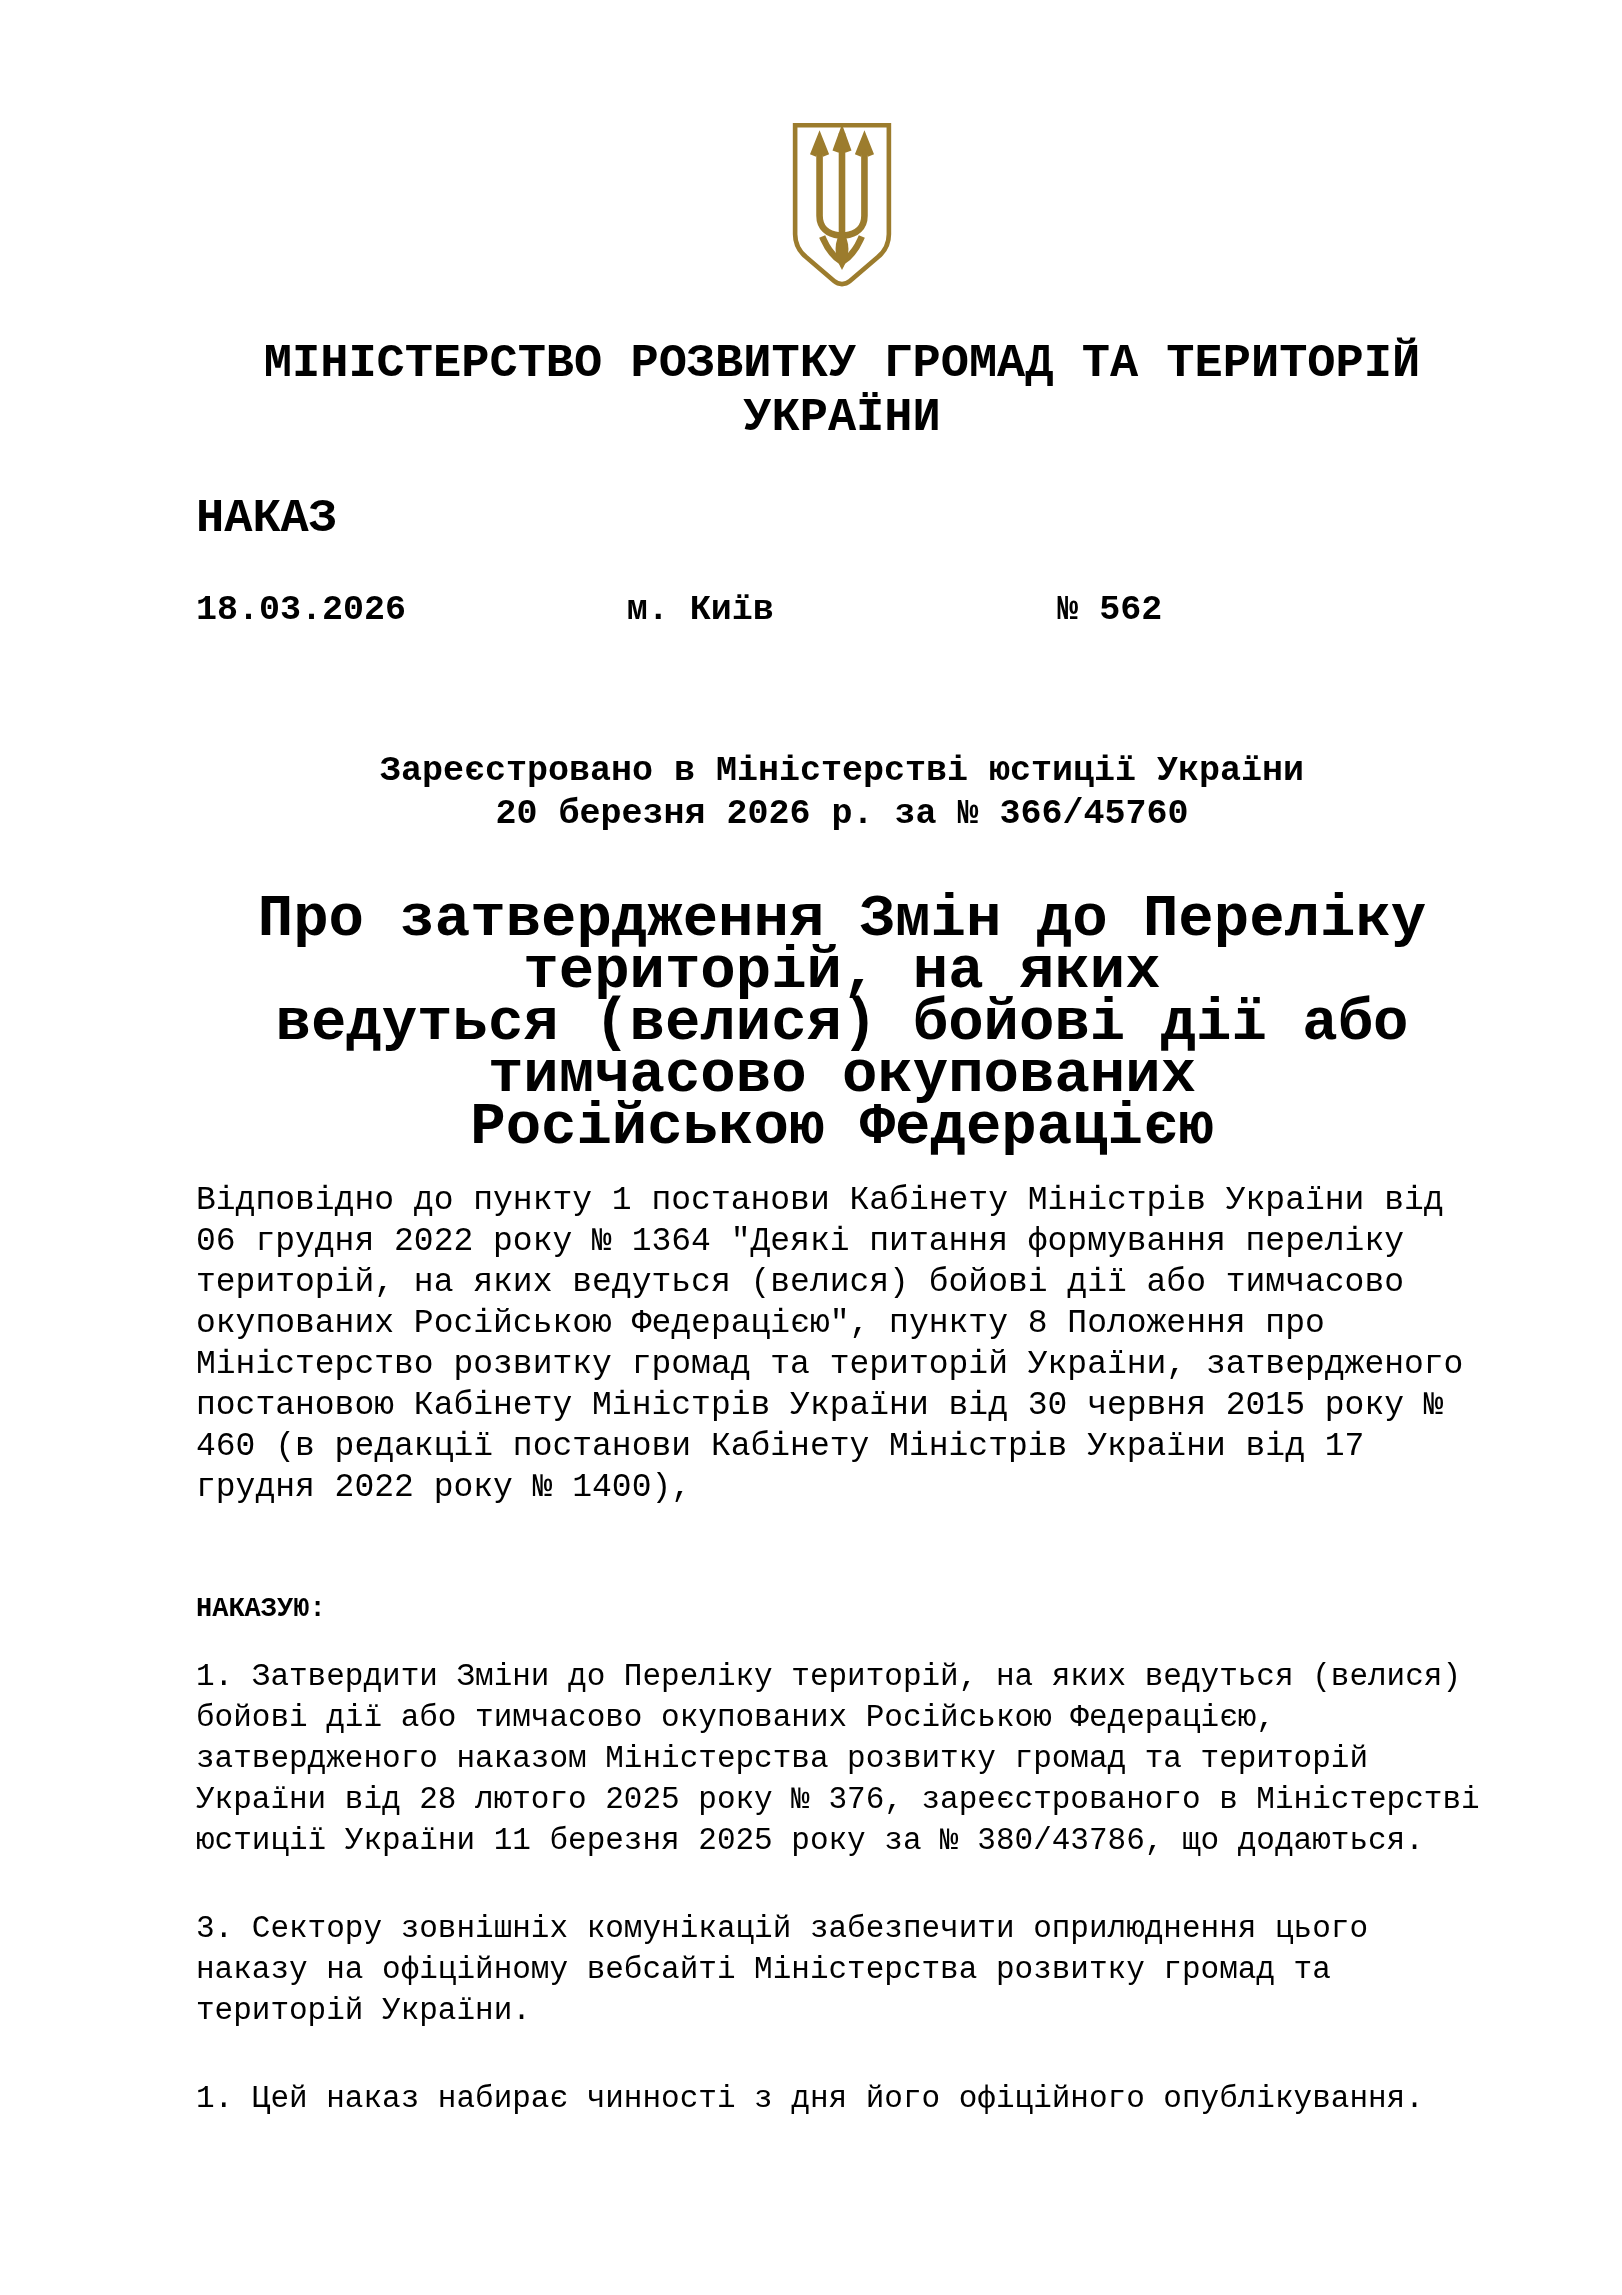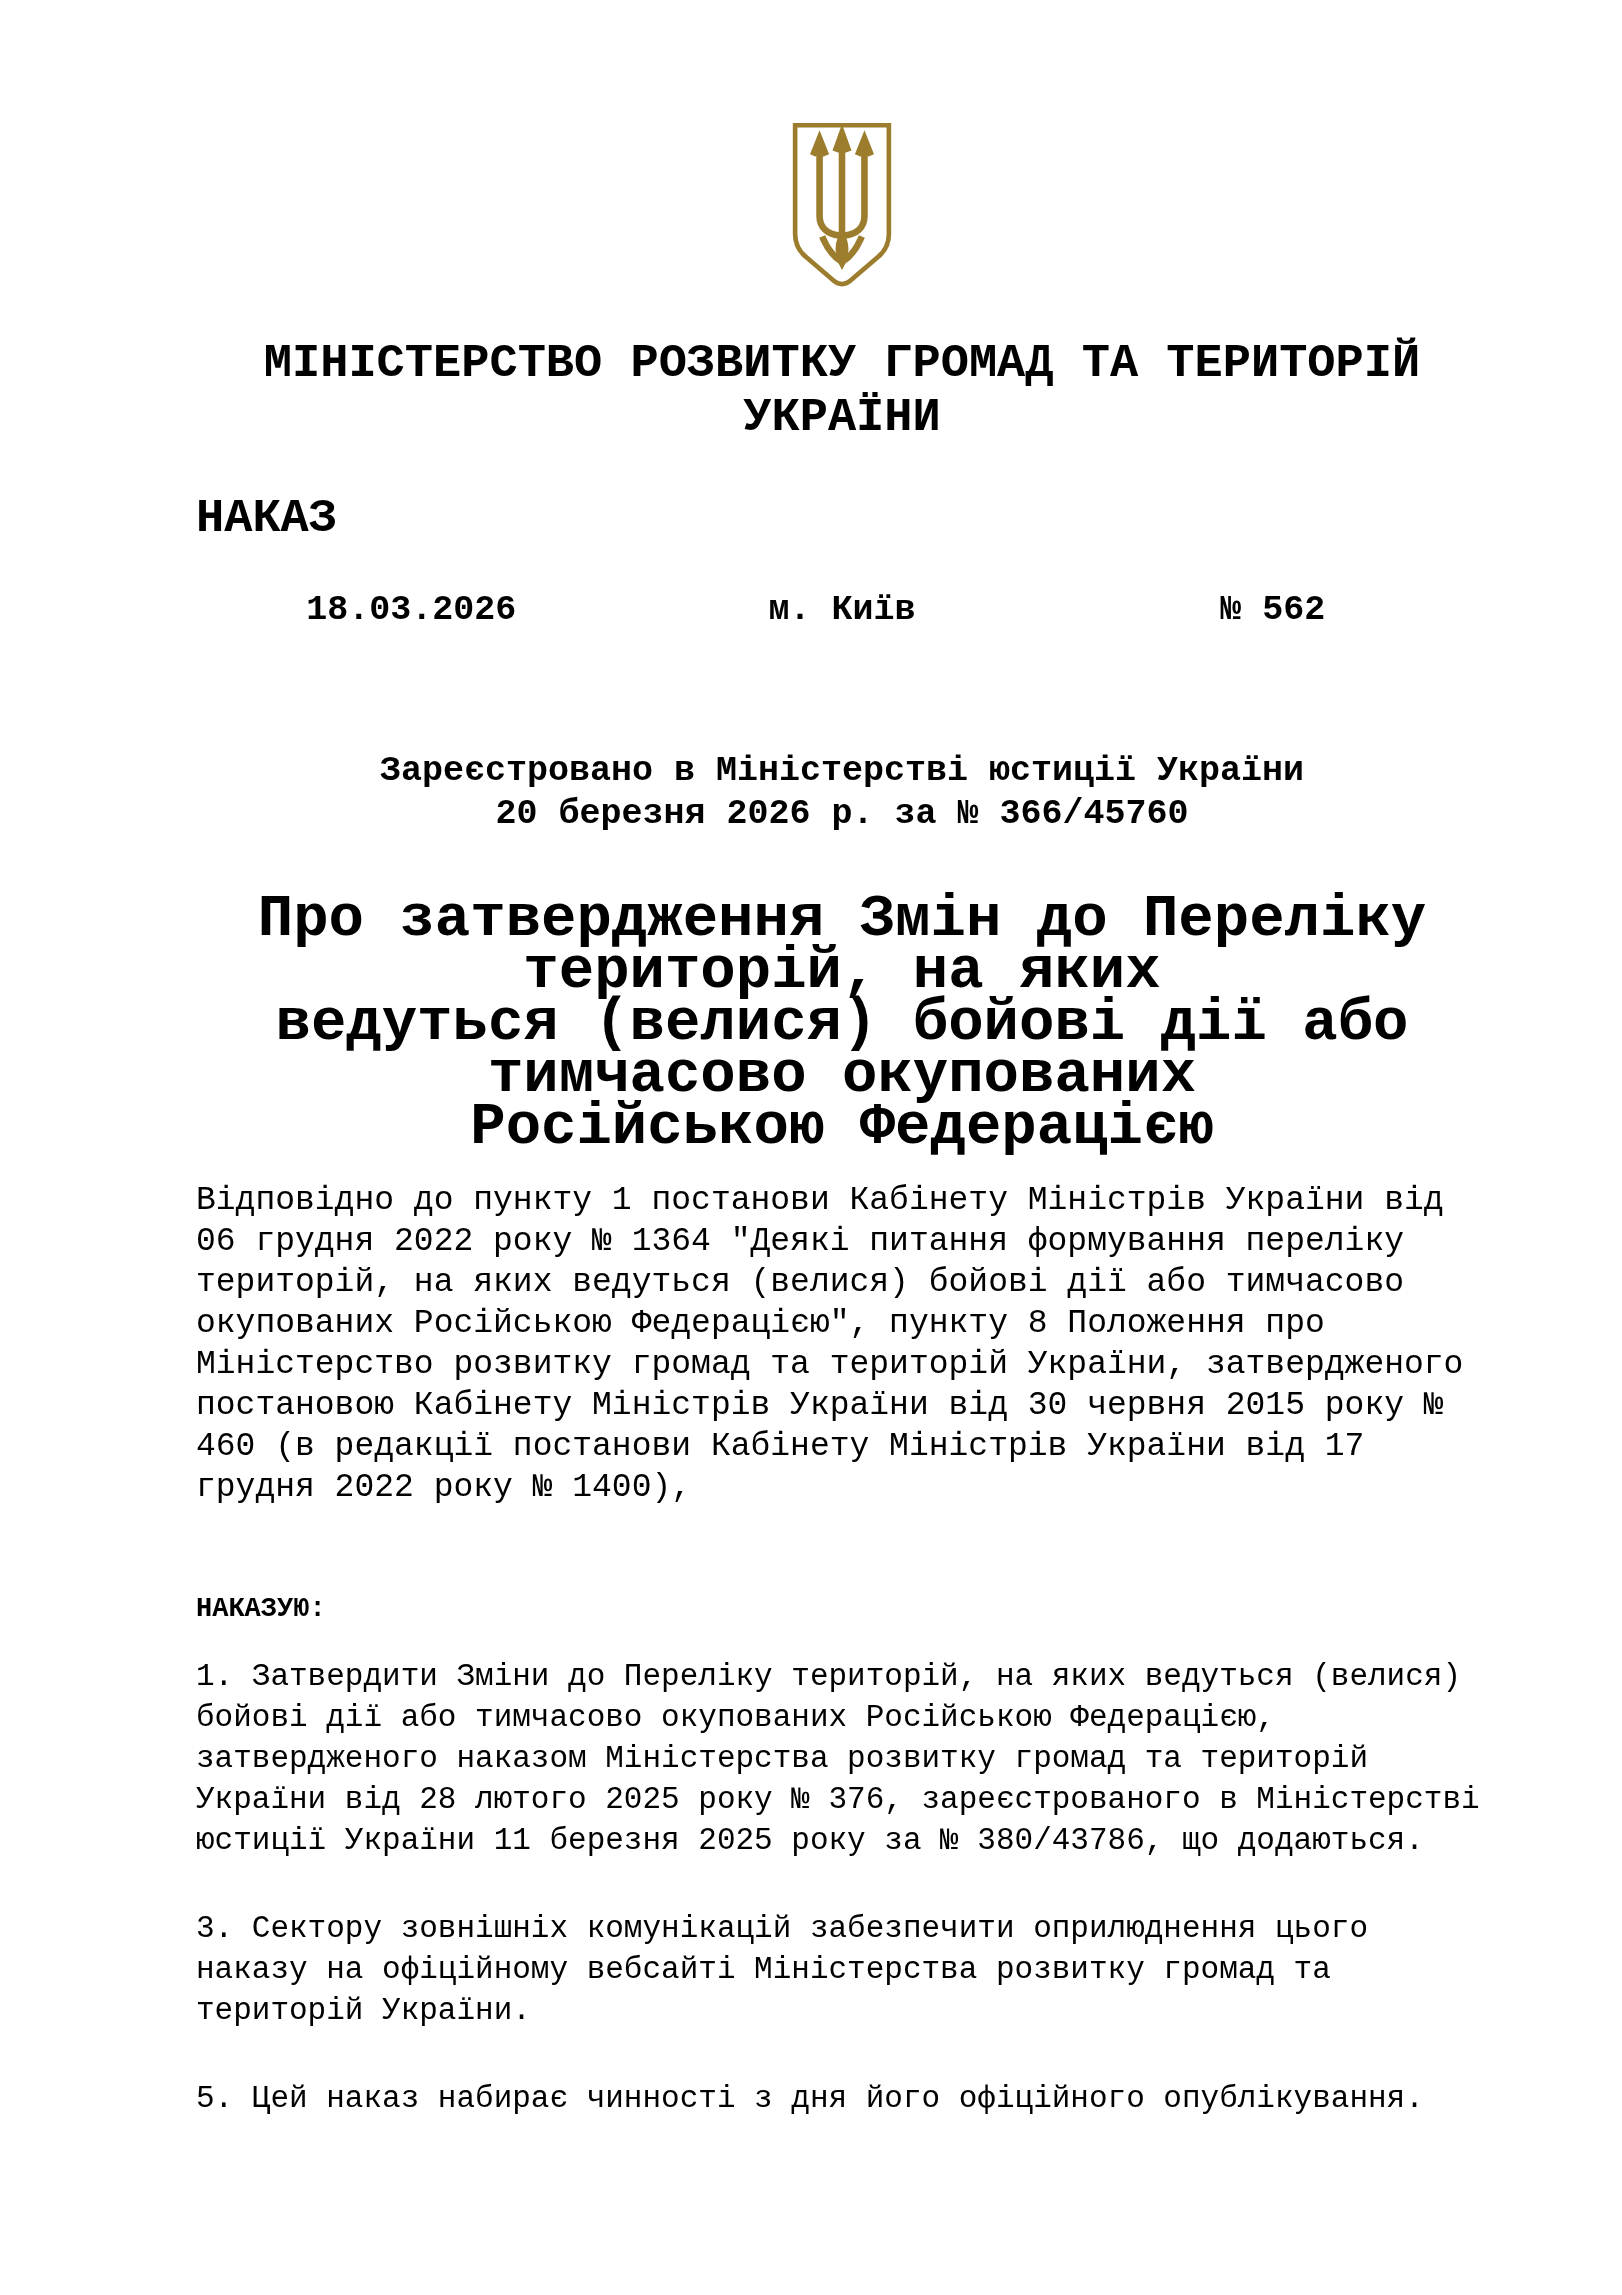--- a/index.html
+++ b/index.html
@@ -39,21 +39,21 @@
     font-size: 47px;
     line-height: 54px;
   }
   .daterow {
     margin-top: 43px;
     display: flex;
     font-weight: bold;
     font-size: 35px;
     line-height: 43px;
   }
-  .daterow > div { flex: 1 1 0; text-align: center; }
+  .daterow > div { flex: 1 1 0; }
   .registration {
     margin-top: 118px;
     text-align: center;
     font-weight: bold;
     font-size: 35px;
     line-height: 43px;
   }
   .subject {
     margin-top: 58px;
     text-align: center;
@@ -125,18 +125,18 @@
       <div>Російською Федерацією</div>
     </div>
 
     <div class="para">Відповідно до пункту 1 постанови Кабінету Міністрів України від 06 грудня 2022 року № 1364 "Деякі питання формування переліку територій, на яких ведуться (велися) бойові дії або тимчасово окупованих Російською Федерацією", пункту 8 Положення про Міністерство розвитку громад та територій України, затвердженого постановою Кабінету Міністрів України від 30 червня 2015 року № 460 (в редакції постанови Кабінету Міністрів України від 17 грудня 2022 року № 1400),</div>
 
     <div class="keyword">НАКАЗУЮ:</div>
 
     <div class="items">
       <div class="item">1. Затвердити Зміни до Переліку територій, на яких ведуться (велися) бойові дії або тимчасово окупованих Російською Федерацією, затвердженого наказом Міністерства розвитку громад та територій України від 28 лютого 2025 року № 376, зареєстрованого в Міністерстві юстиції України 11 березня 2025 року за № 380/43786, що додаються.</div>
       <div class="item">3. Сектору зовнішніх комунікацій забезпечити оприлюднення цього наказу на офіційному вебсайті Міністерства розвитку громад та територій України.</div>
-      <div class="item">5. Цей наказ набирає чинності з дня його офіційного опублікування.</div>
+      <div class="item">1. Цей наказ набирає чинності з дня його офіційного опублікування.</div>
     </div>
 
   </div>
 </div>
 
 
 </body></html>

